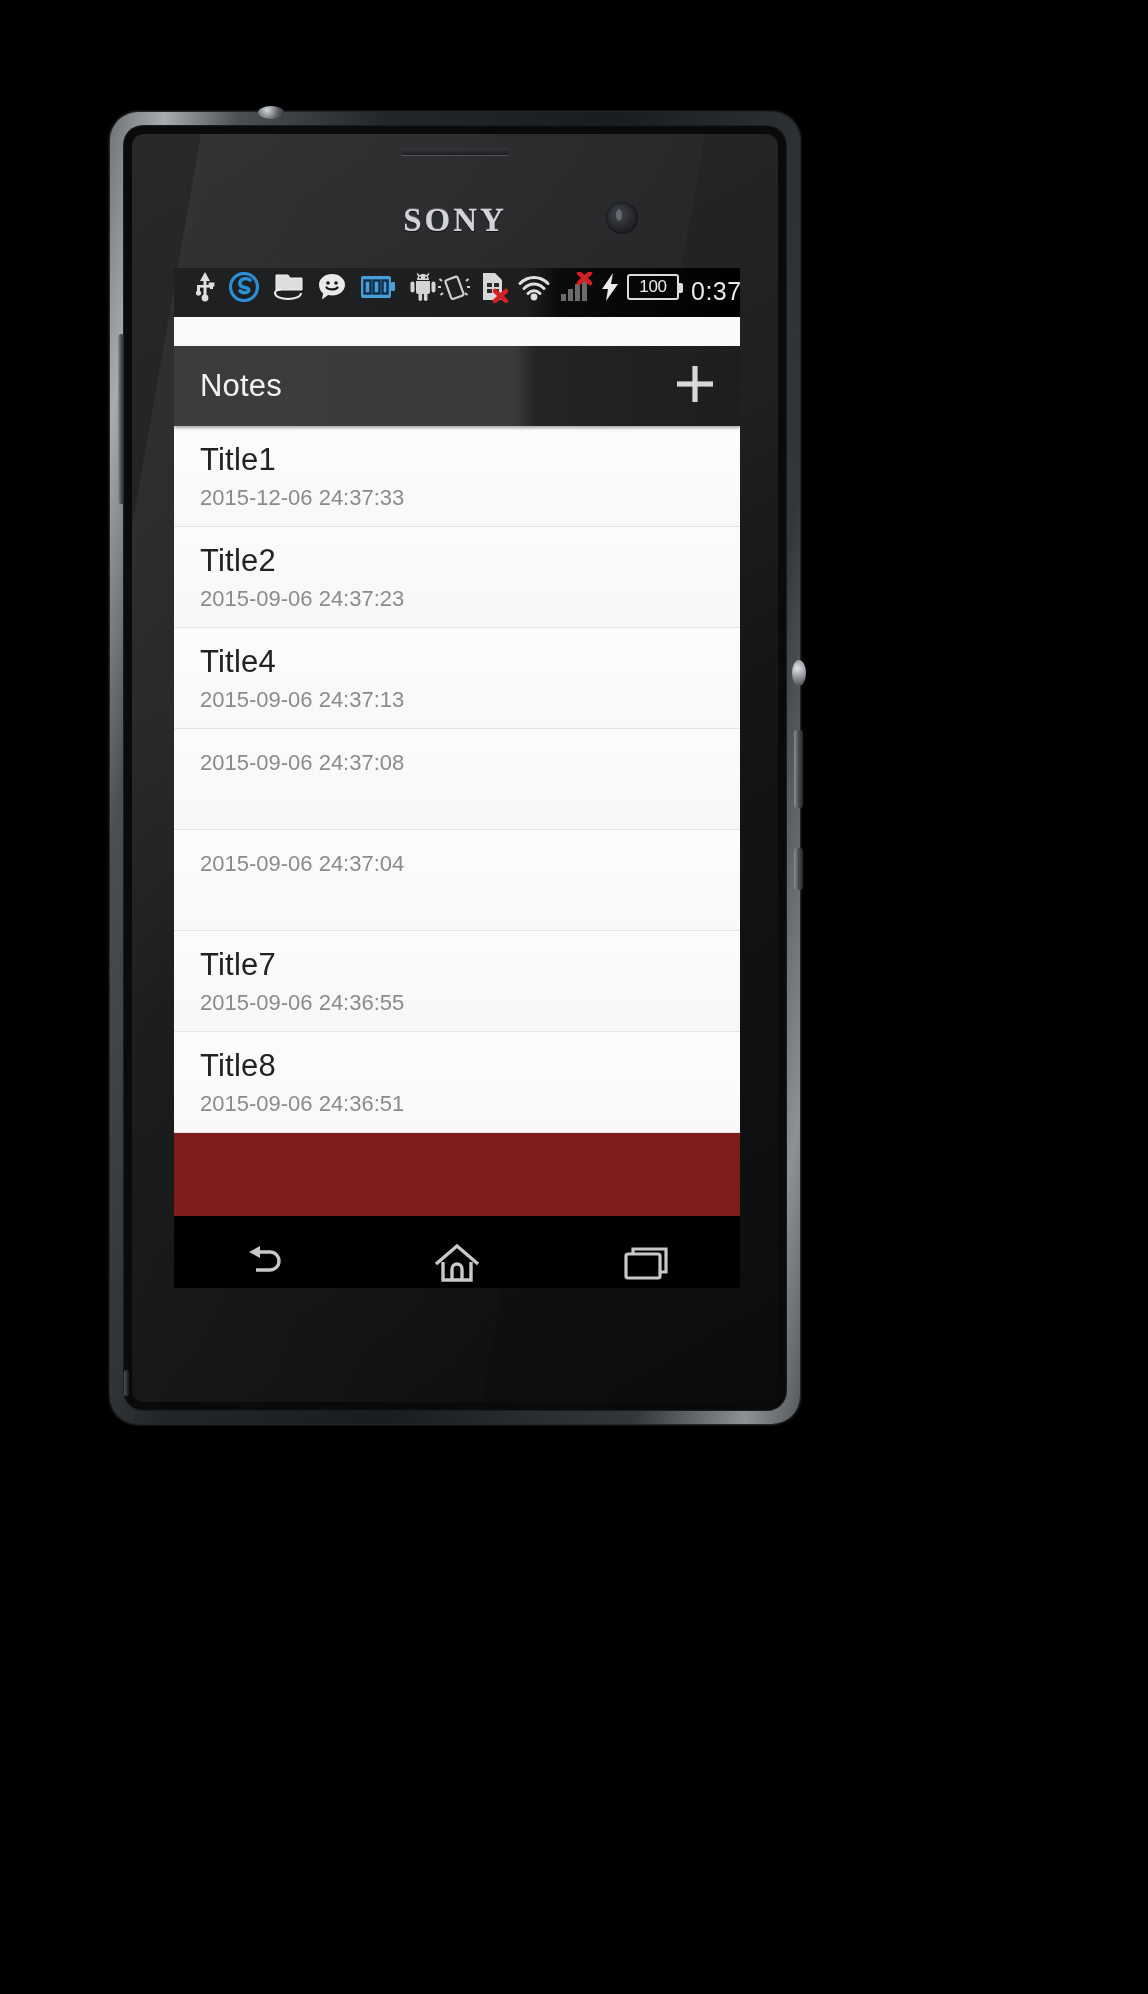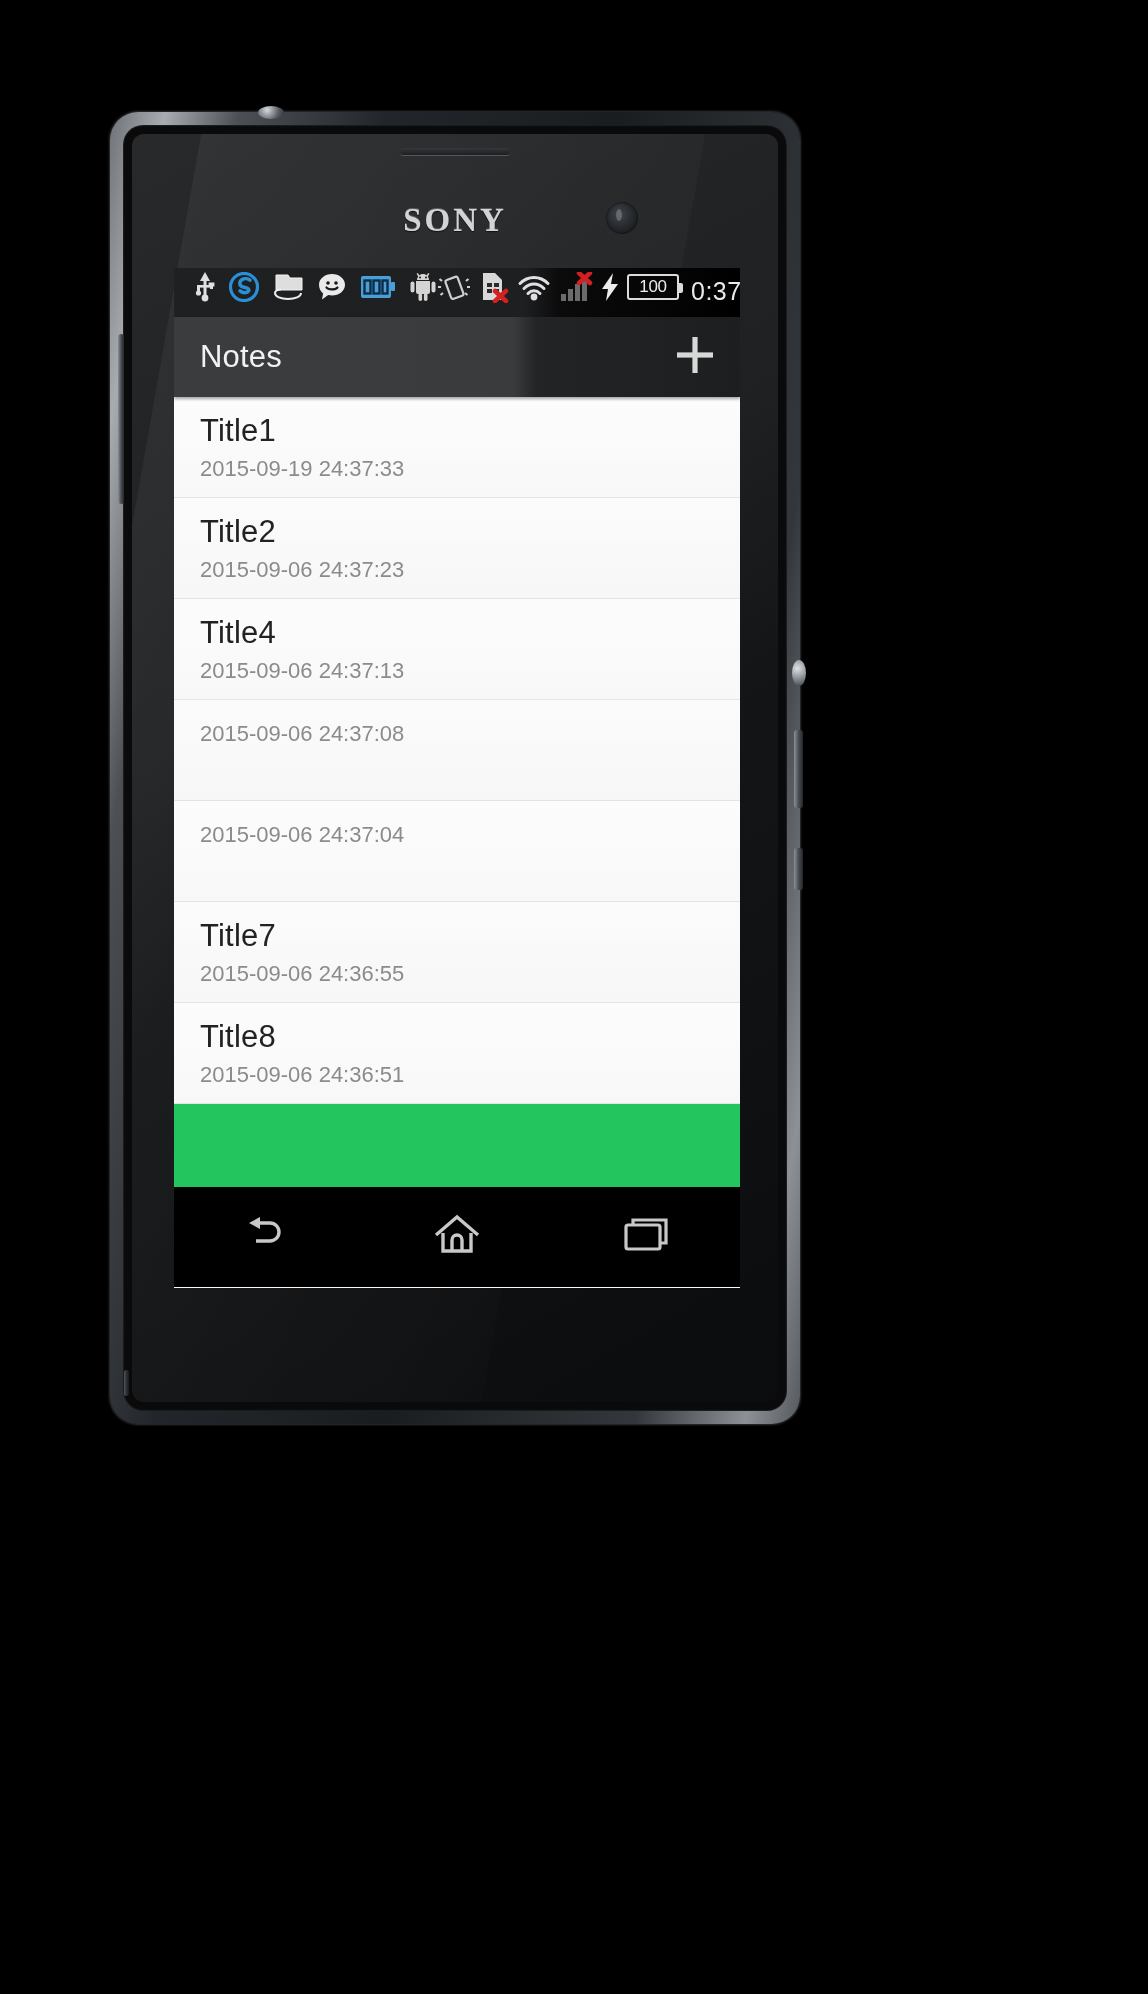--- a/index.html
+++ b/index.html
@@ -150,36 +150,37 @@
   .battery-pct { color:#ececec; font-size:17px; line-height:1; letter-spacing:-.3px; }
 
   
   #action-bar {
     position: relative;
     height: 80px;
     background: linear-gradient(90deg,#3a3c3e 0%,#393b3d 60%,#222426 64%,#1c1e20 100%);
     display: flex; align-items: center;
     padding: 0 14px 0 26px;
     box-shadow: 0 2px 3px rgba(0,0,0,.35);
+    margin-top: 29px;
   }
   #app-title {
     color: #f2f2f2;
     font-size: 31px;
     flex: 1;
     letter-spacing: .2px;
   }
   #add-note-button {
     width: 62px; height: 62px;
     display: flex; align-items: center; justify-content: center;
     cursor: pointer;
   }
 
   
   #notes-list {
-    background: #22c55e;
+    background: #7f1d1d;
     height: 790px;
   }
   .note-row {
     height: 101px;
     padding: 15px 26px 0 26px;
     border-bottom: 1px solid #e4e4e4;
     background: linear-gradient(#fbfbfb,#f7f7f7);
     cursor: pointer;
   }
   .note-row:nth-child(odd) { background: linear-gradient(#fcfcfc,#f8f8f8); }
@@ -388,21 +389,21 @@
               <rect x="4" y="19.4" width="36" height="5.2"></rect>
             </g>
           </svg>
         </span>
       </div>
     </div>
 
     <div id="notes-list">
       <div class="note-row">
         <div class="note-title">Title1</div>
-        <div class="note-time">2015-09-19 24:37:33</div>
+        <div class="note-time">2015-12-06 24:37:33</div>
       </div>
       <div class="note-row">
         <div class="note-title">Title2</div>
         <div class="note-time">2015-09-06 24:37:23</div>
       </div>
       <div class="note-row">
         <div class="note-title">Title4</div>
         <div class="note-time">2015-09-06 24:37:13</div>
       </div>
       <div class="note-row">

